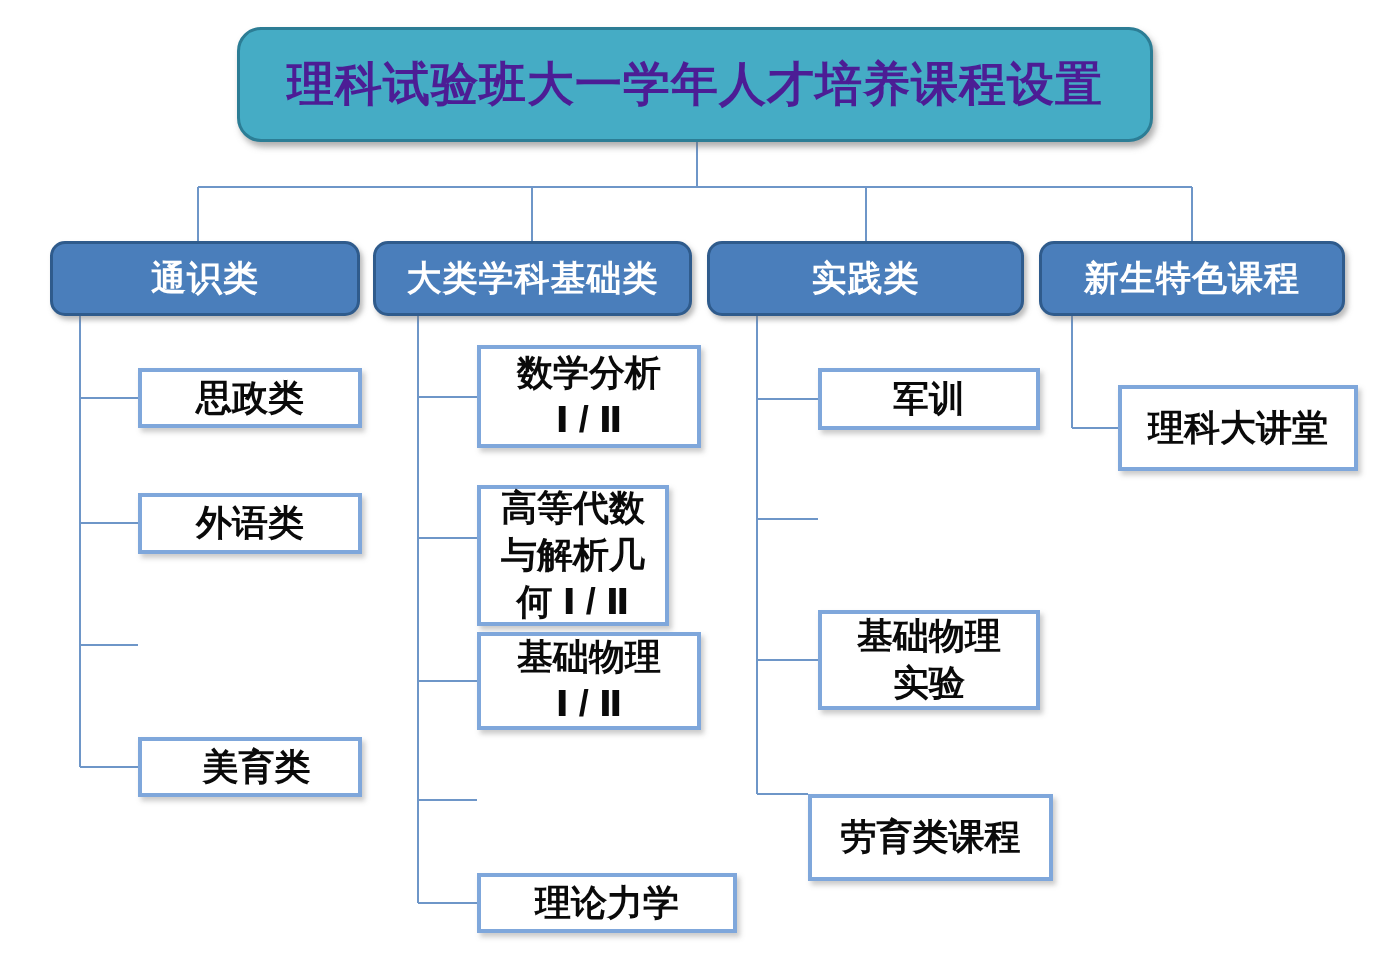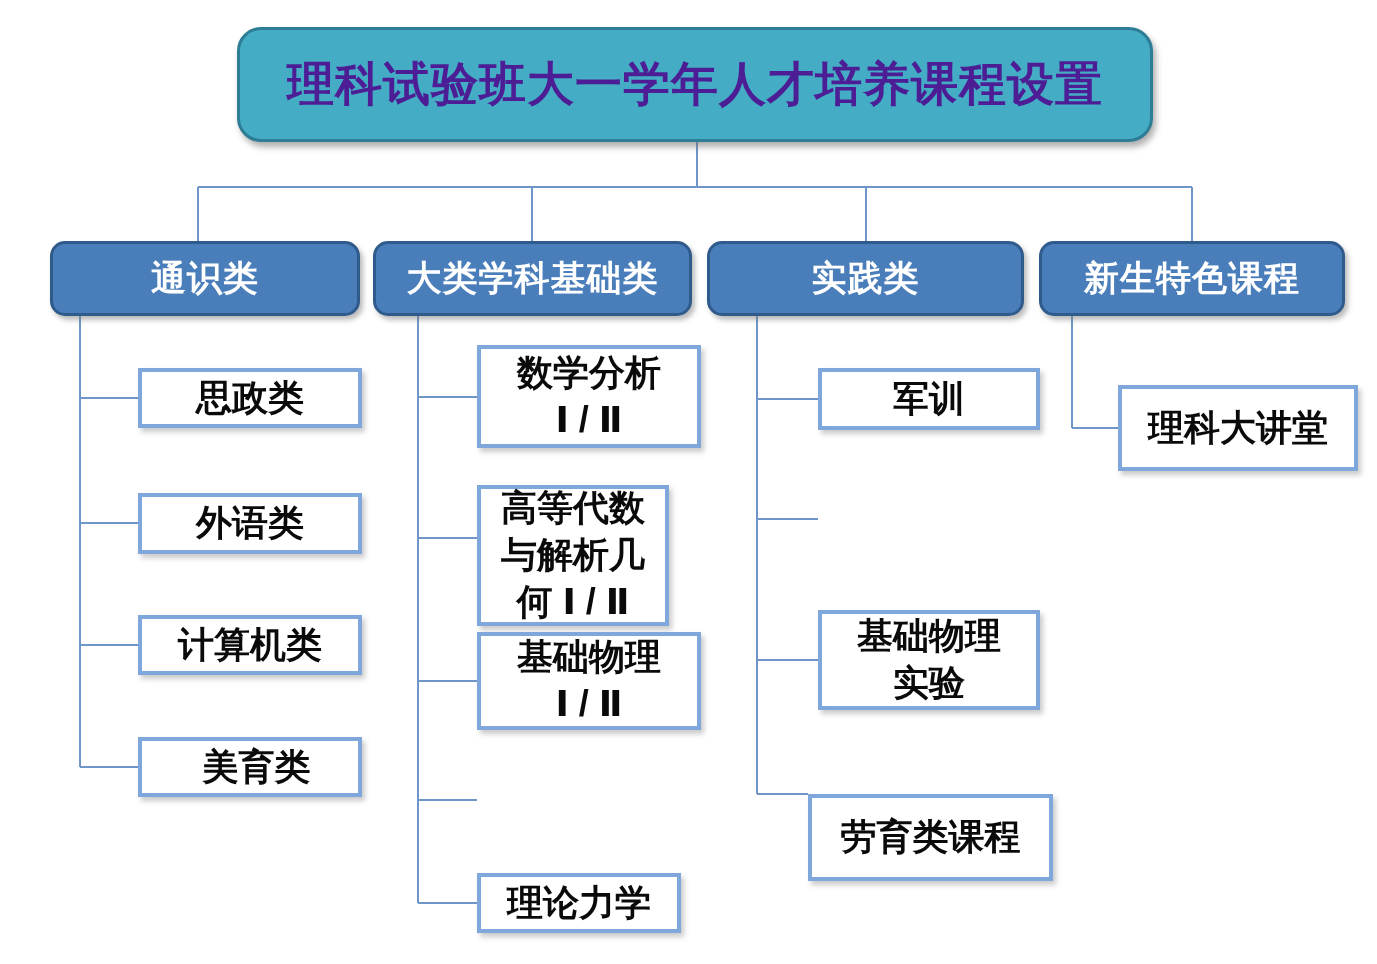--- a/index.html
+++ b/index.html
@@ -77,31 +77,30 @@
 
   <div class="node node-title" style="left:237px; top:27px; width:916px; height:115px;">理科试验班大一学年人才培养课程设置</div>
 
   <div class="node node-cat" style="left:50px;  top:241px; width:310px; height:75px;">通识类</div>
   <div class="node node-cat" style="left:373px; top:241px; width:319px; height:75px;">大类学科基础类</div>
   <div class="node node-cat" style="left:707px; top:241px; width:317px; height:75px;">实践类</div>
   <div class="node node-cat" style="left:1039px; top:241px; width:306px; height:75px;">新生特色课程</div>
 
   <div class="node node-leaf" style="left:138px; top:368px; width:224px; height:60px;">思政类</div>
   <div class="node node-leaf" style="left:138px; top:493px; width:224px; height:61px;">外语类</div>
-  <div class="node node-leaf" style="left:138px; top:615px; width:224px; height:60px;">计算机类</div>
   <div class="node node-leaf" style="left:138px; top:737px; width:224px; height:60px;padding-left:13px;">美育类</div>
 
   <div class="node node-leaf" style="left:477px; top:345px; width:224px; height:103px;">数学分析
 Ⅰ / Ⅱ</div>
   <div class="node node-leaf" style="left:477px; top:473px; width:192px; height:141px;margin-top:12px;">高等代数
 与解析几
 何 Ⅰ / Ⅱ</div>
   <div class="node node-leaf" style="left:477px; top:632px; width:224px; height:98px;">基础物理
 Ⅰ / Ⅱ</div>
-  <div class="node node-leaf" style="left:477px; top:873px; width:204px; height:60px;">理论力学</div>
+  <div class="node node-leaf" style="left:477px; top:873px; width:260px; height:60px;">理论力学</div>
 
   <div class="node node-leaf" style="left:818px; top:368px; width:222px; height:62px;">军训</div>
   <div class="node node-leaf" style="left:818px; top:610px; width:222px; height:100px;">基础物理
 实验</div>
   <div class="node node-leaf" style="left:808px; top:750px; width:245px; height:87px;margin-top:44px;">劳育类课程</div>
 
   <div class="node node-leaf" style="left:1118px; top:385px; width:240px; height:86px;">理科大讲堂</div>
 
 </div>
 

